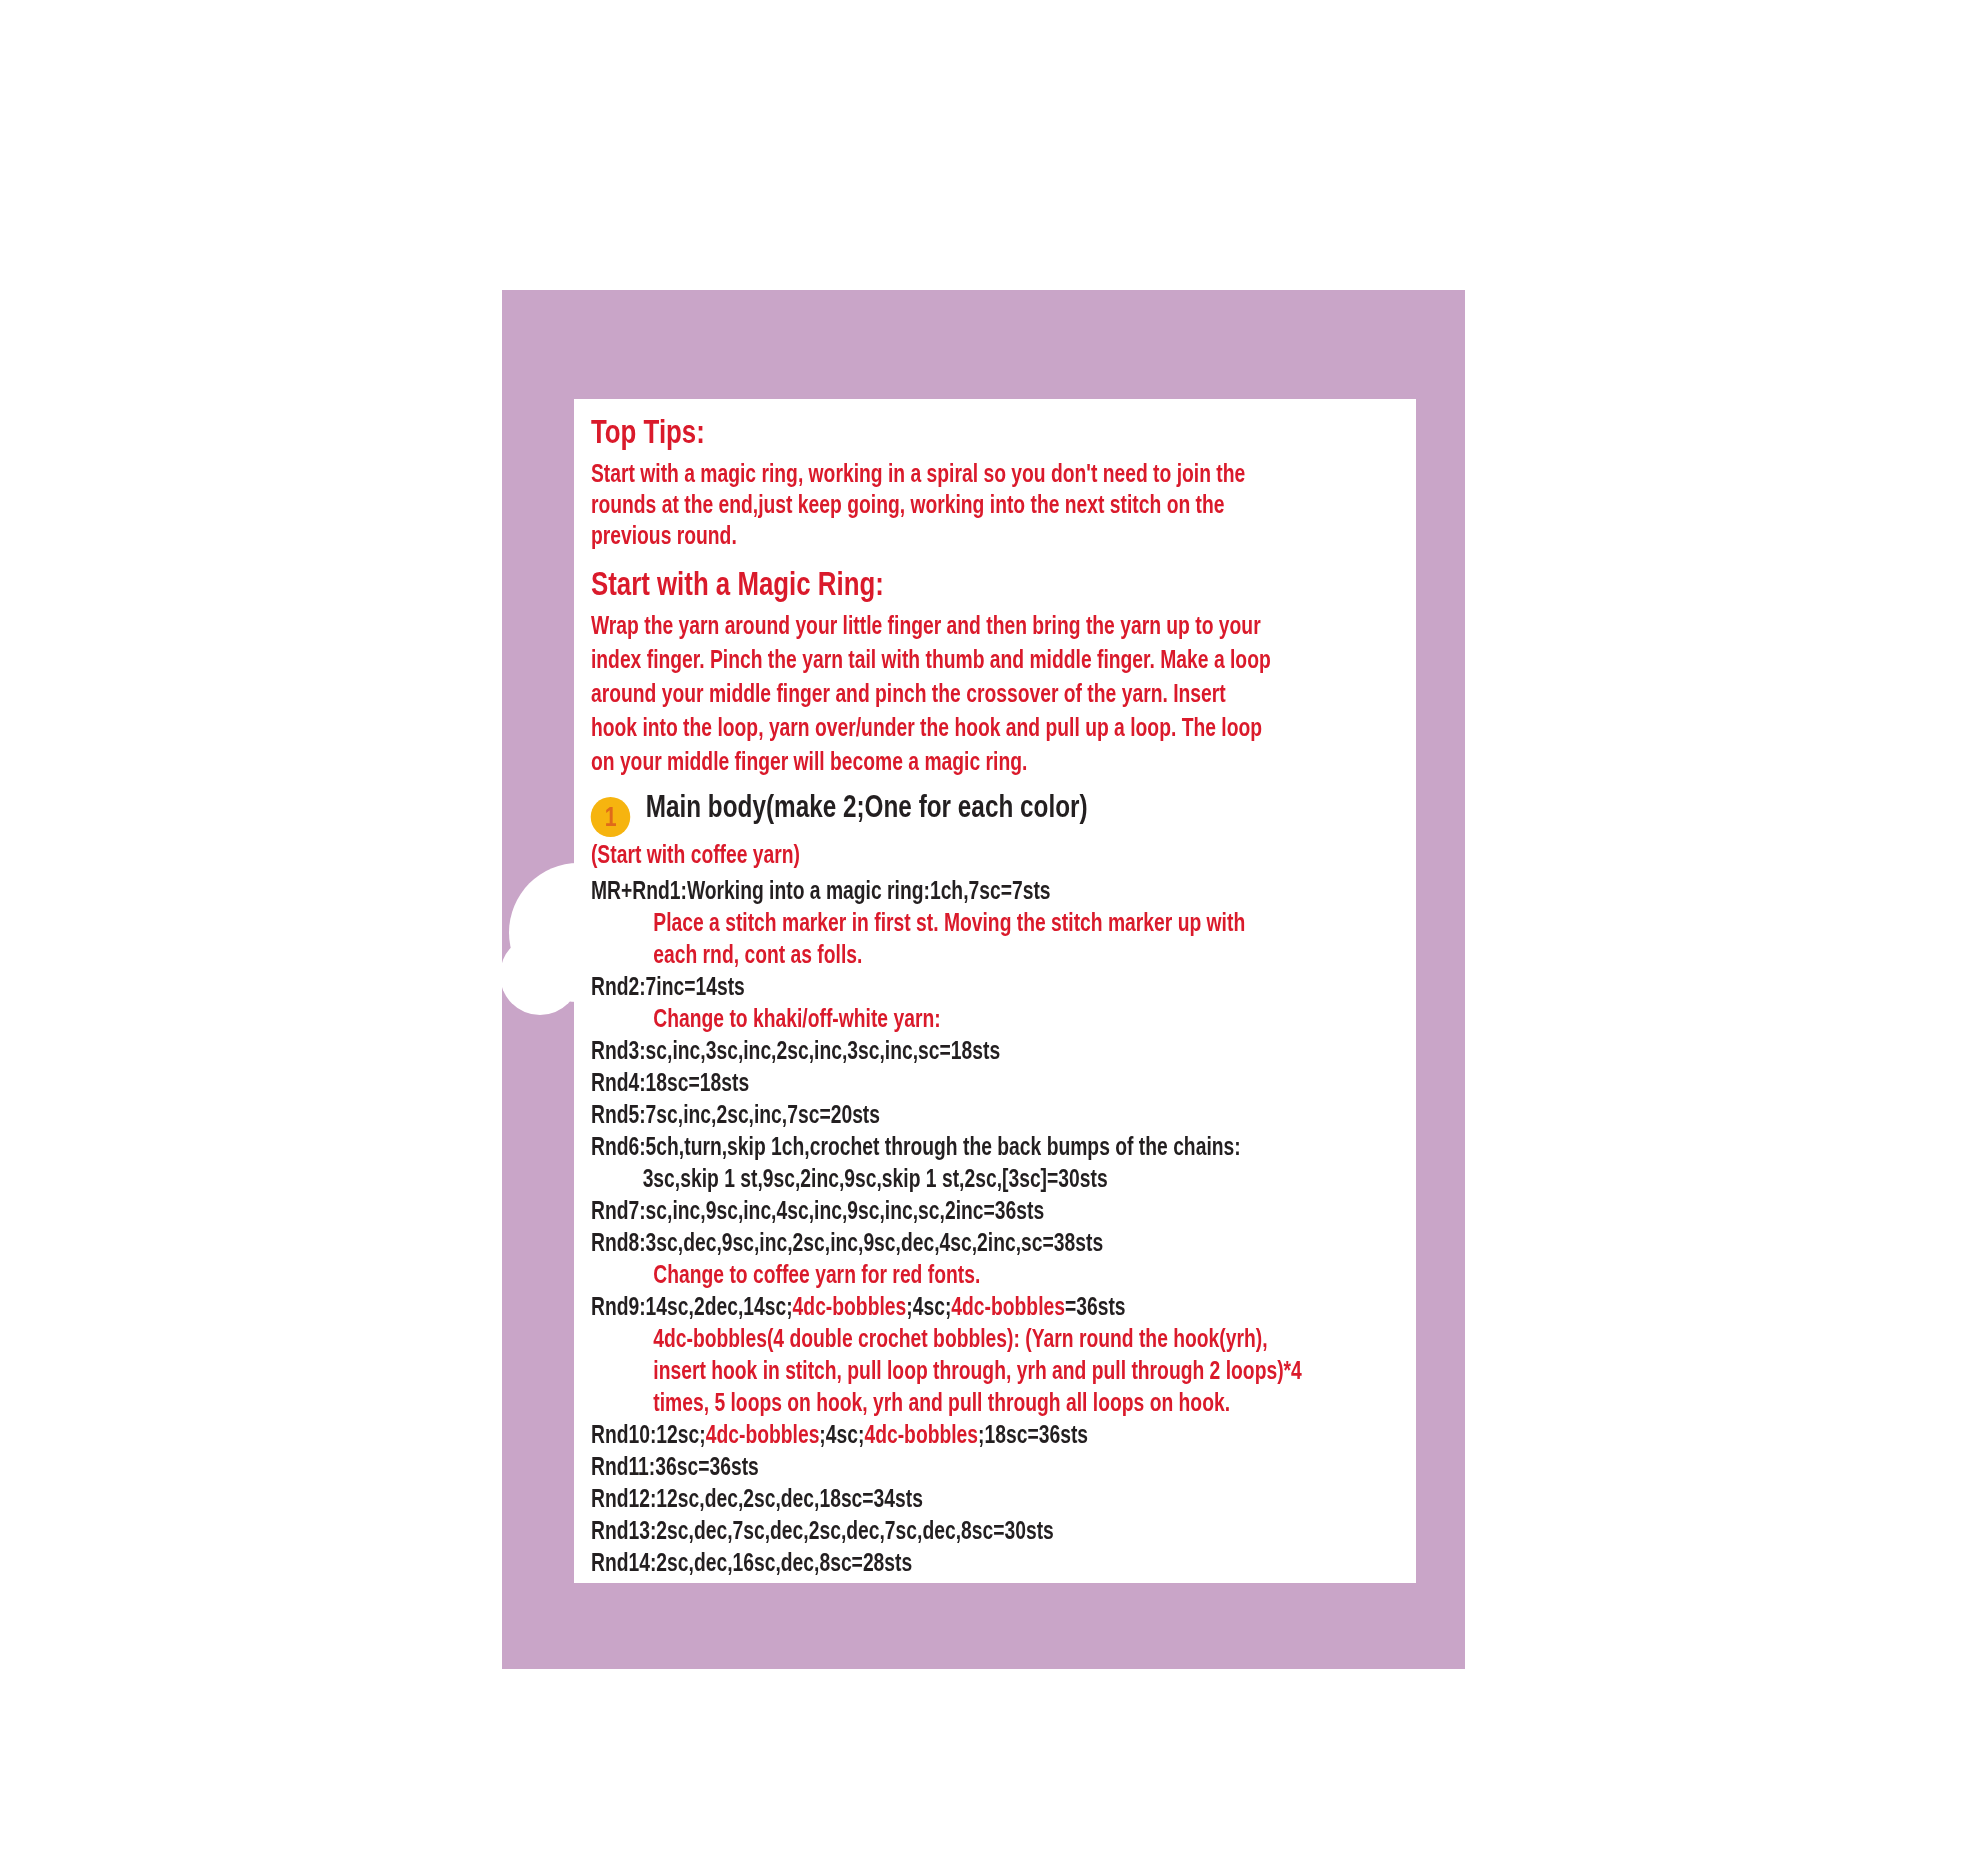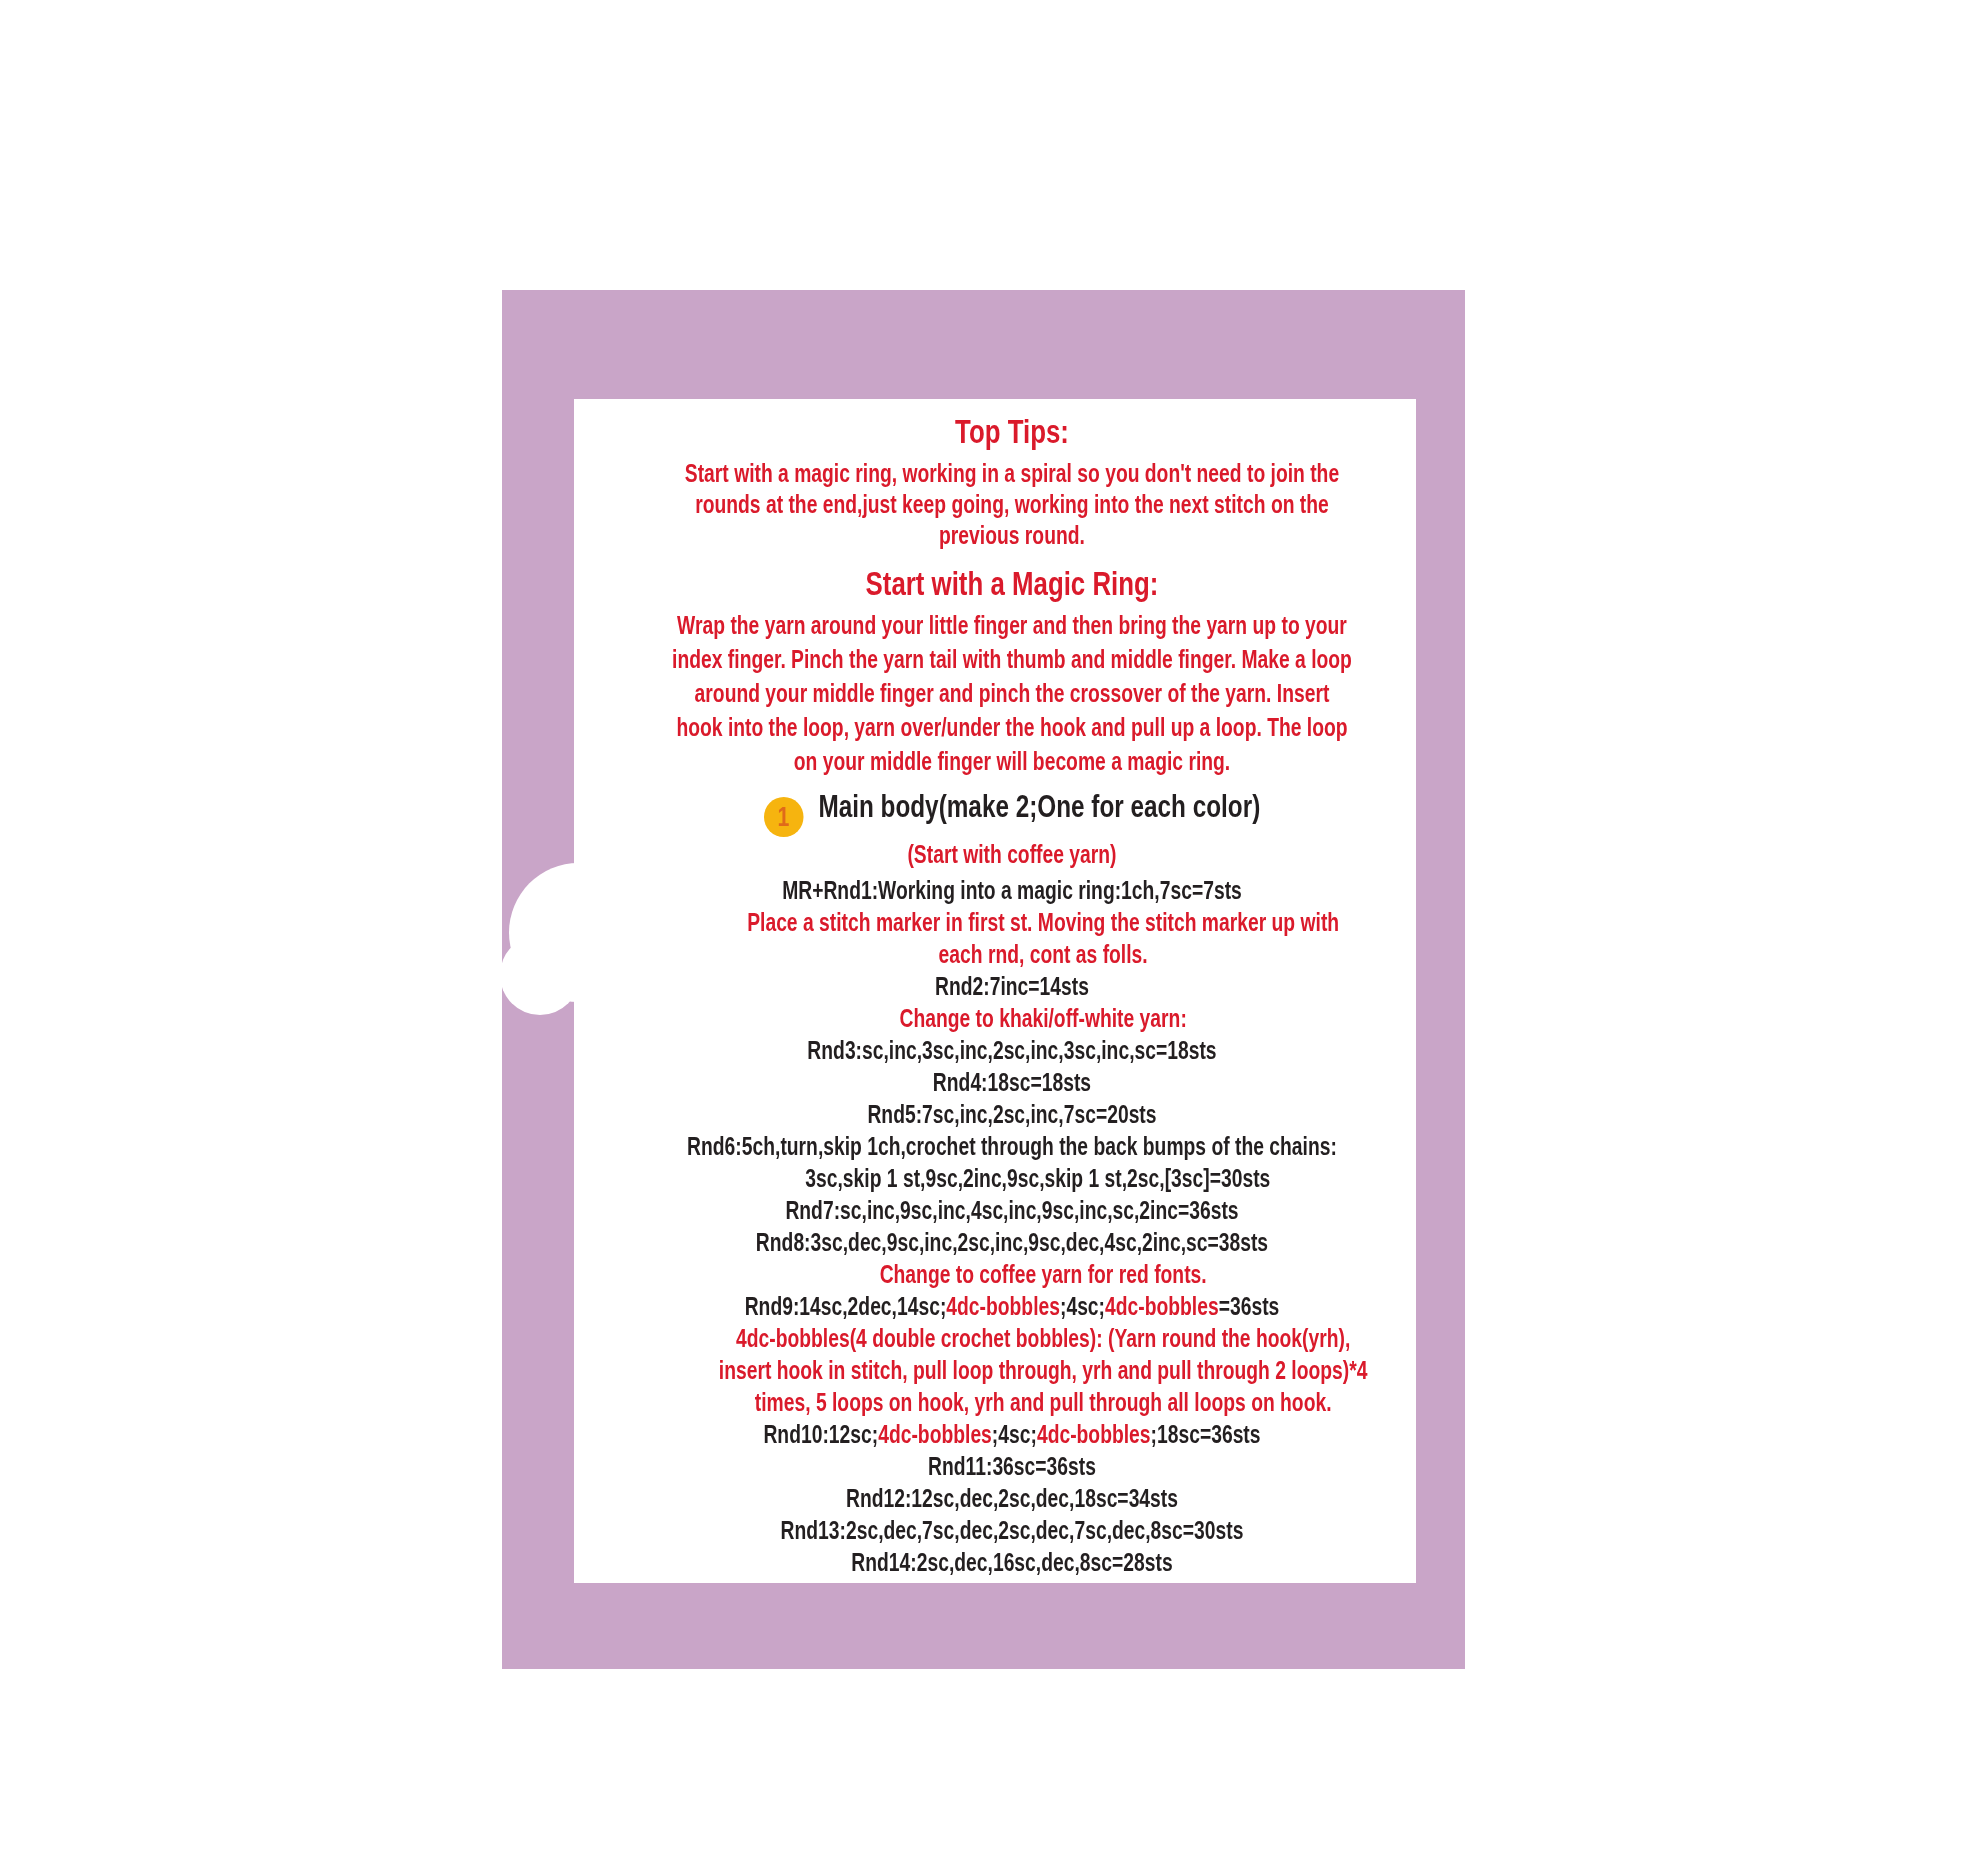--- a/index.html
+++ b/index.html
@@ -5,21 +5,20 @@
   html,body{margin:0;padding:0;}
   body{
     width:1973px;height:1873px;
     background:#ffffff;
     font-family:"Liberation Sans","DejaVu Sans",sans-serif;
     position:relative;overflow:hidden;
   }
   .card{
     position:absolute;left:502px;top:290px;width:963px;height:1379px;
     background:#c9a5c8;
-    text-align:center;
   }
   .panel{
     position:absolute;left:72px;top:109px;width:842px;height:1184px;
     background:#ffffff;
   }
   
   .decor-circle{
     position:absolute;left:964px;top:267px;width:34px;height:34px;
     border-radius:50%;background:#ffffff;
   }

